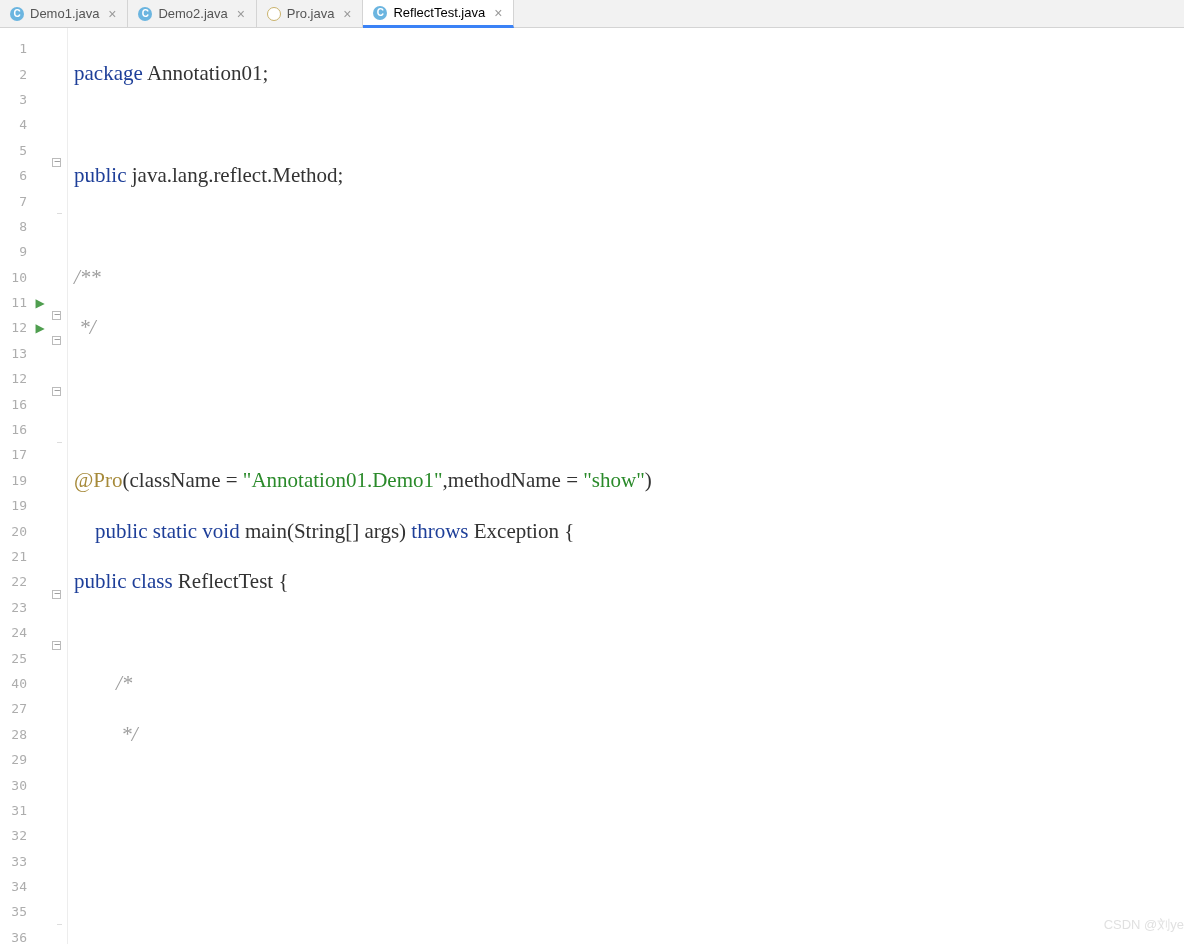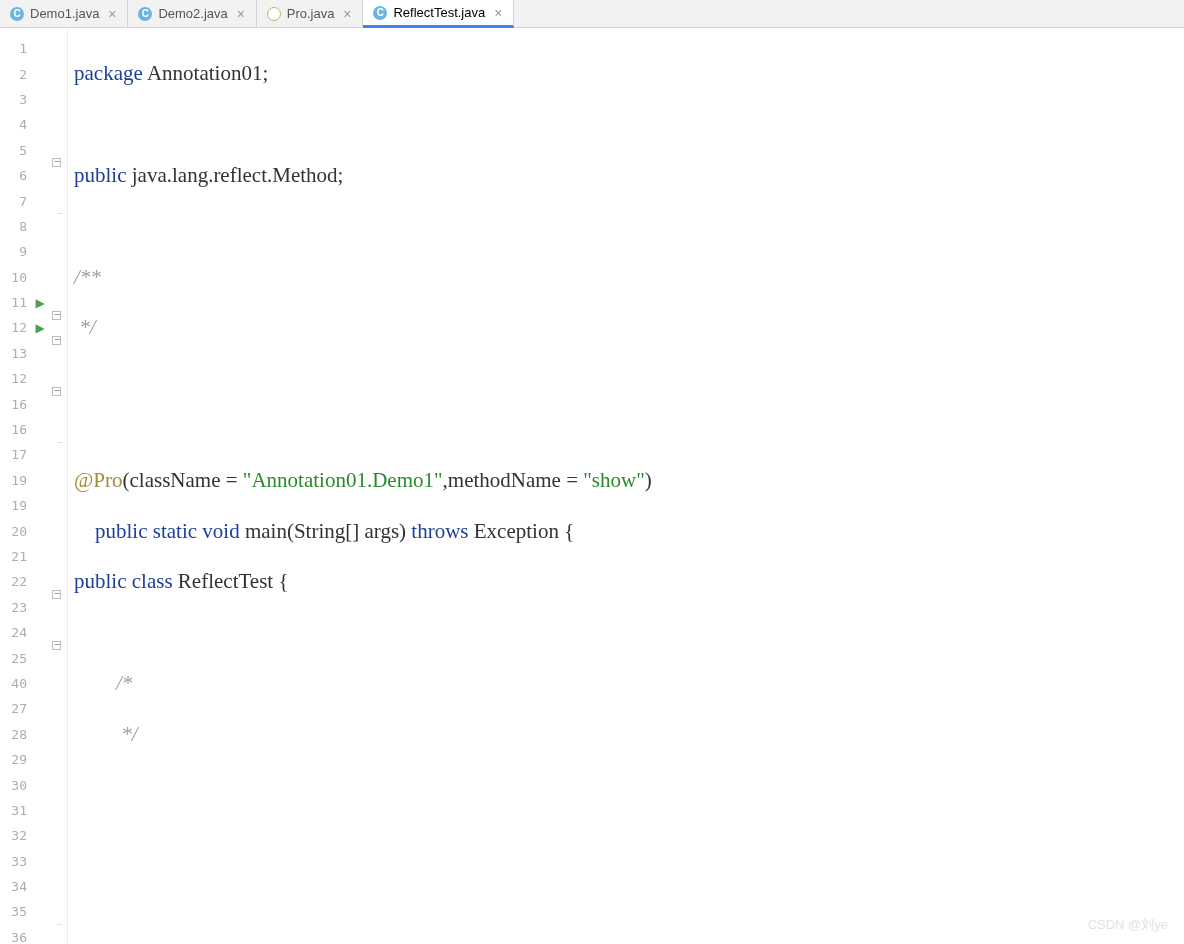--- a/index.html
+++ b/index.html
@@ -139,21 +139,21 @@
       white-space: pre;
       color: #333;
     }
     .cline { height: 25.4px; }
     .kw { color: #1e3f99; }
     .ann { color: #a68a3a; text-align: right; }
     .str { color: #2a8a2a; }
     .com { color: #9e9e9e; font-style: italic; }
     .watermark {
       position: absolute;
-      right: 16px;
+      right: 0;
       bottom: 10px;
       color: #ccc;
       font-size: 13px;
       opacity: 0.6;
     }
   </style>
 </head>
 <body>
 
 <div class="tabs">

